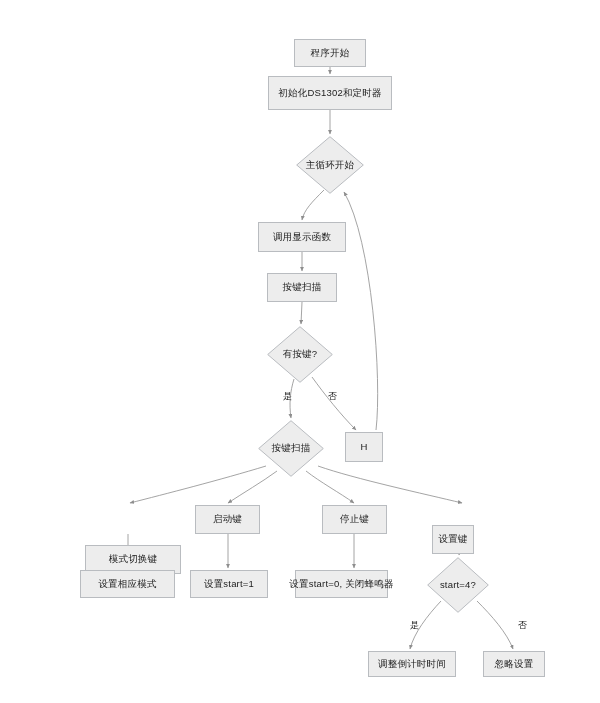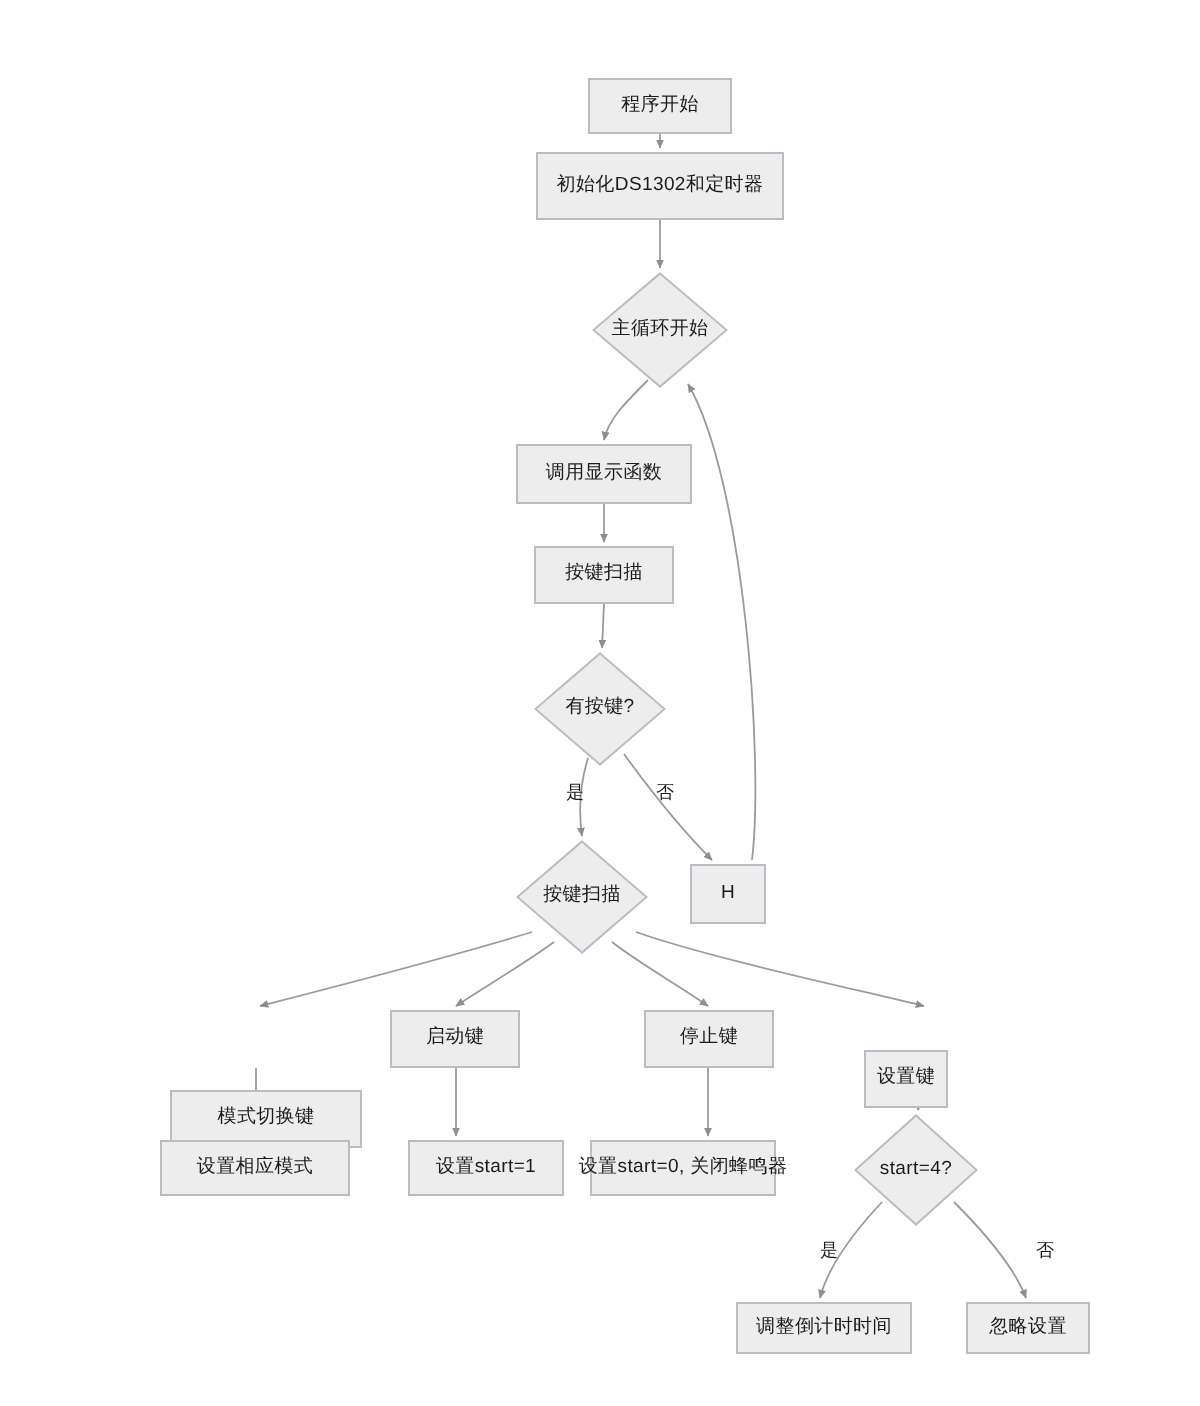--- a/index.html
+++ b/index.html
@@ -147,21 +147,21 @@
       </div>
       <div class="node box" style="left: 322px; top: 505px; width: 65px; height: 29px;">
         <span class="node-label">停止键</span>
       </div>
       <div class="node box" style="left: 432px; top: 525px; width: 42px; height: 29px;">
         <span class="node-label">设置键</span>
       </div>
       <div class="node box" style="left: 80px; top: 570px; width: 95px; height: 28px;">
         <span class="node-label">设置相应模式</span>
       </div>
-      <div class="node box" style="left: 204px; top: 570px; width: 78px; height: 28px;">
+      <div class="node box" style="left: 190px; top: 570px; width: 78px; height: 28px;">
         <span class="node-label">设置start=1</span>
       </div>
       <div class="node box" style="left: 295px; top: 570px; width: 93px; height: 28px;">
         <span class="node-label">设置start=0, 关闭蜂鸣器</span>
       </div>
       <div class="node diamond" style="left: 427px; top: 557px; width: 62px; height: 56px;">
         <svg class="dia-shape" viewBox="0 0 62 56" preserveAspectRatio="none">
           <polygon points="31,0.7 61.3,28 31,55.3 0.7,28" fill="#ededed" stroke="#b9bcc0" stroke-width="1"></polygon>
         </svg>
         <span class="node-label">start=4?</span>

